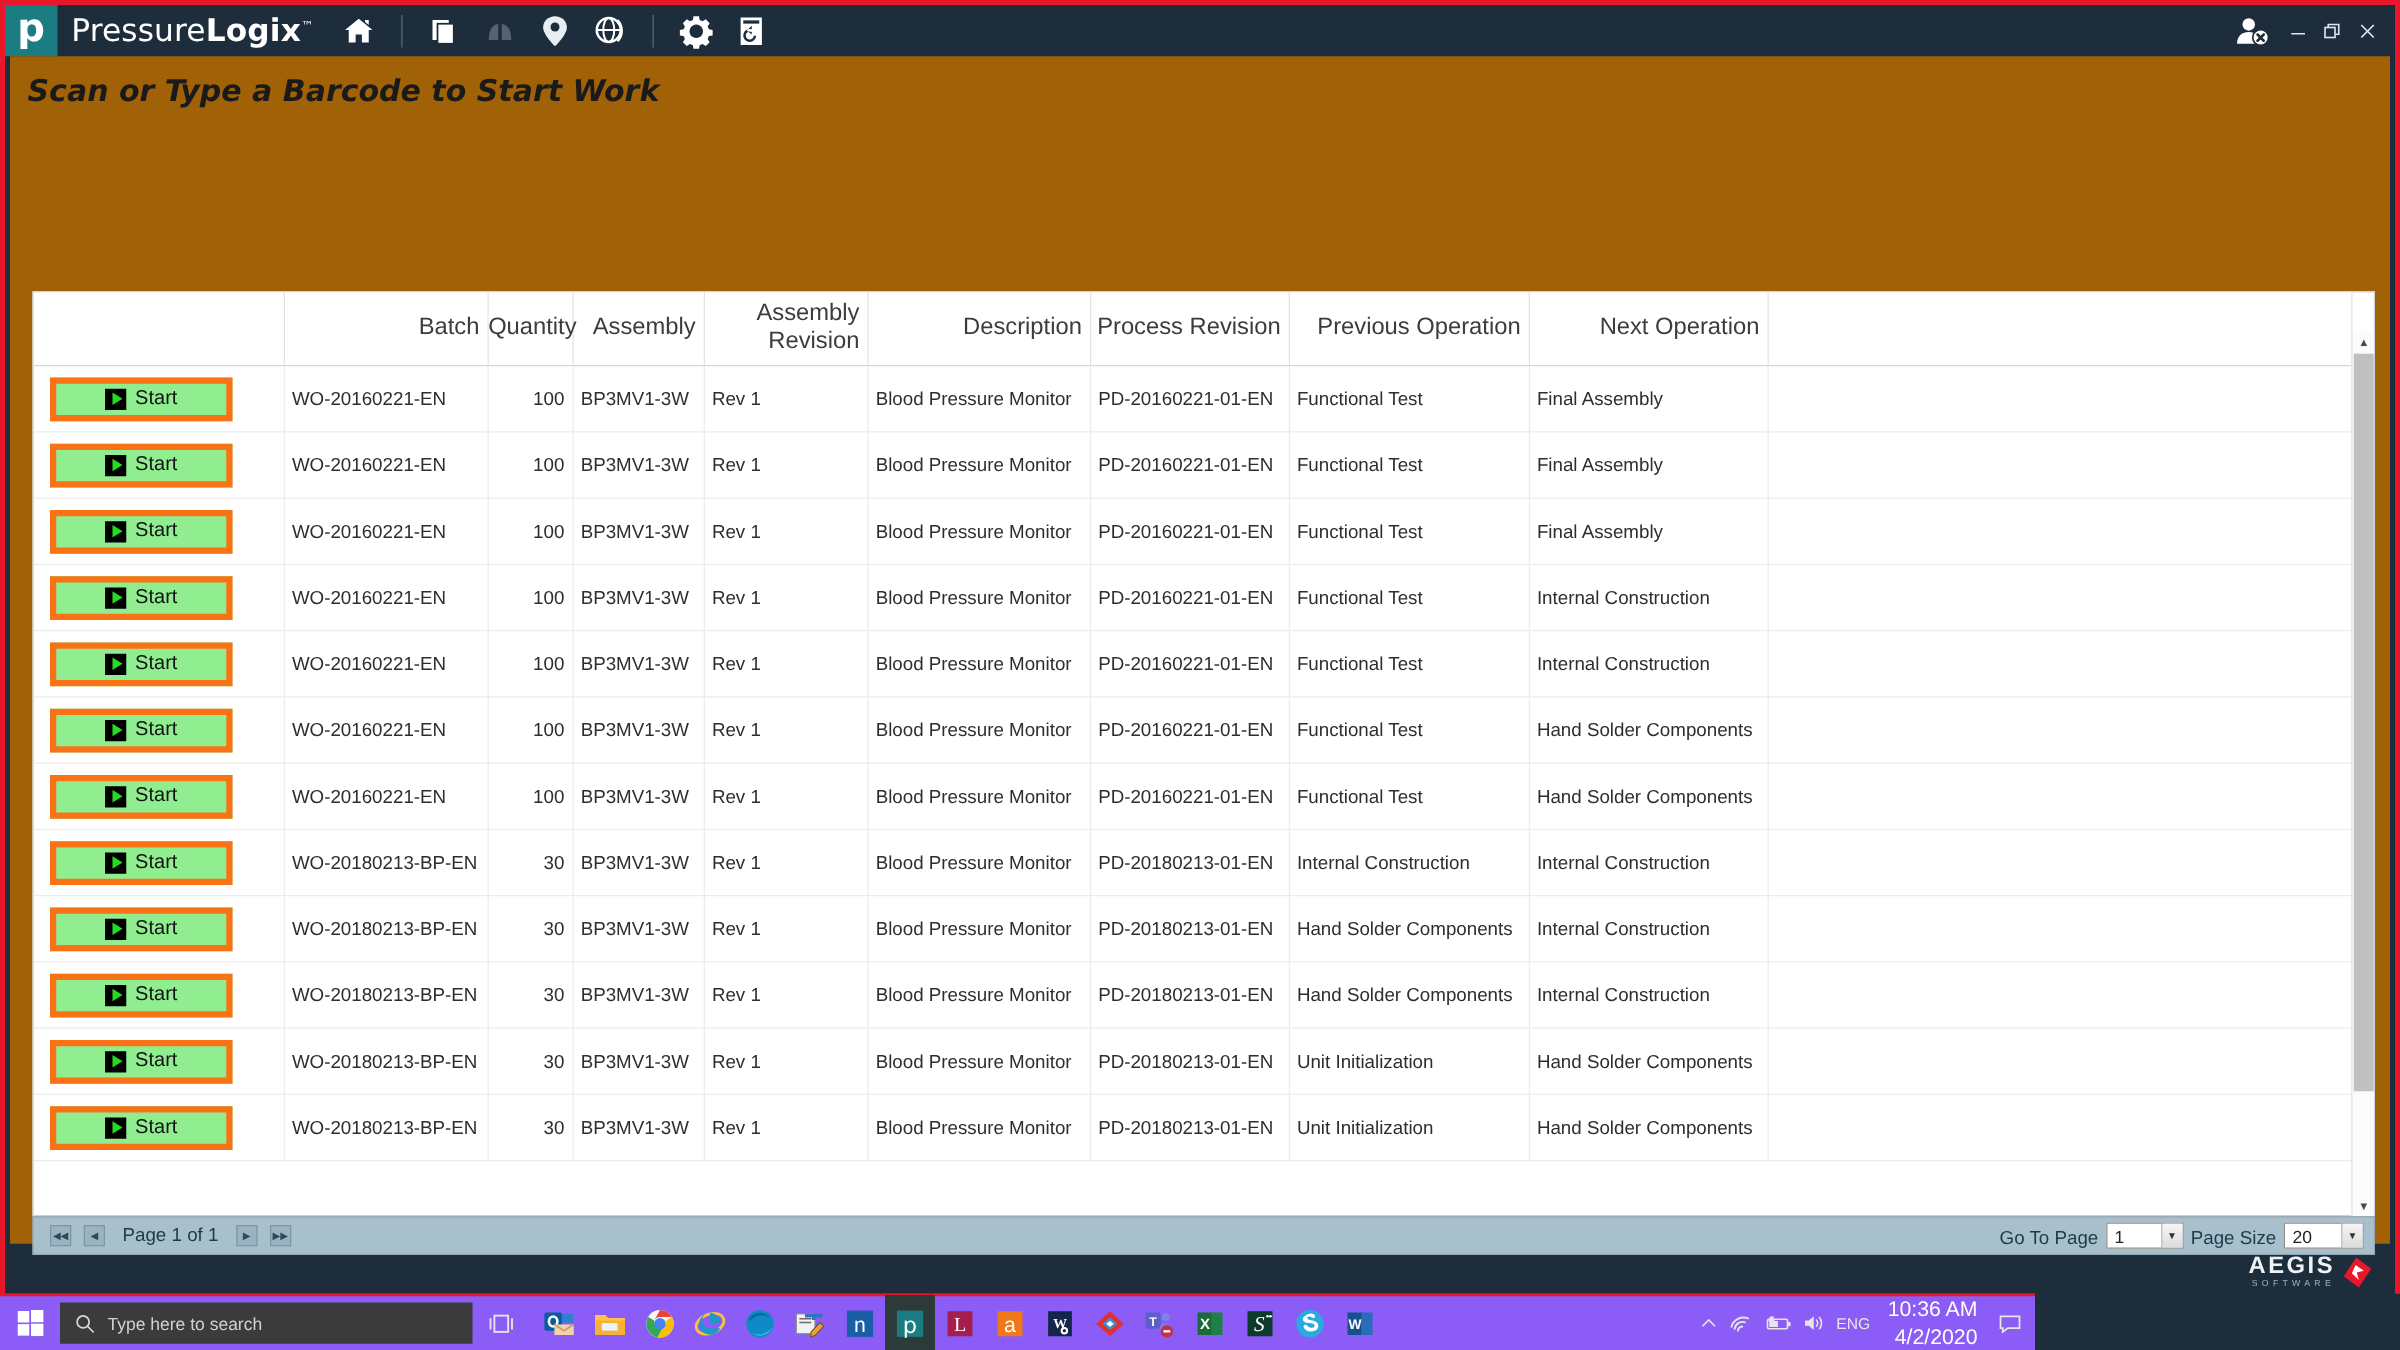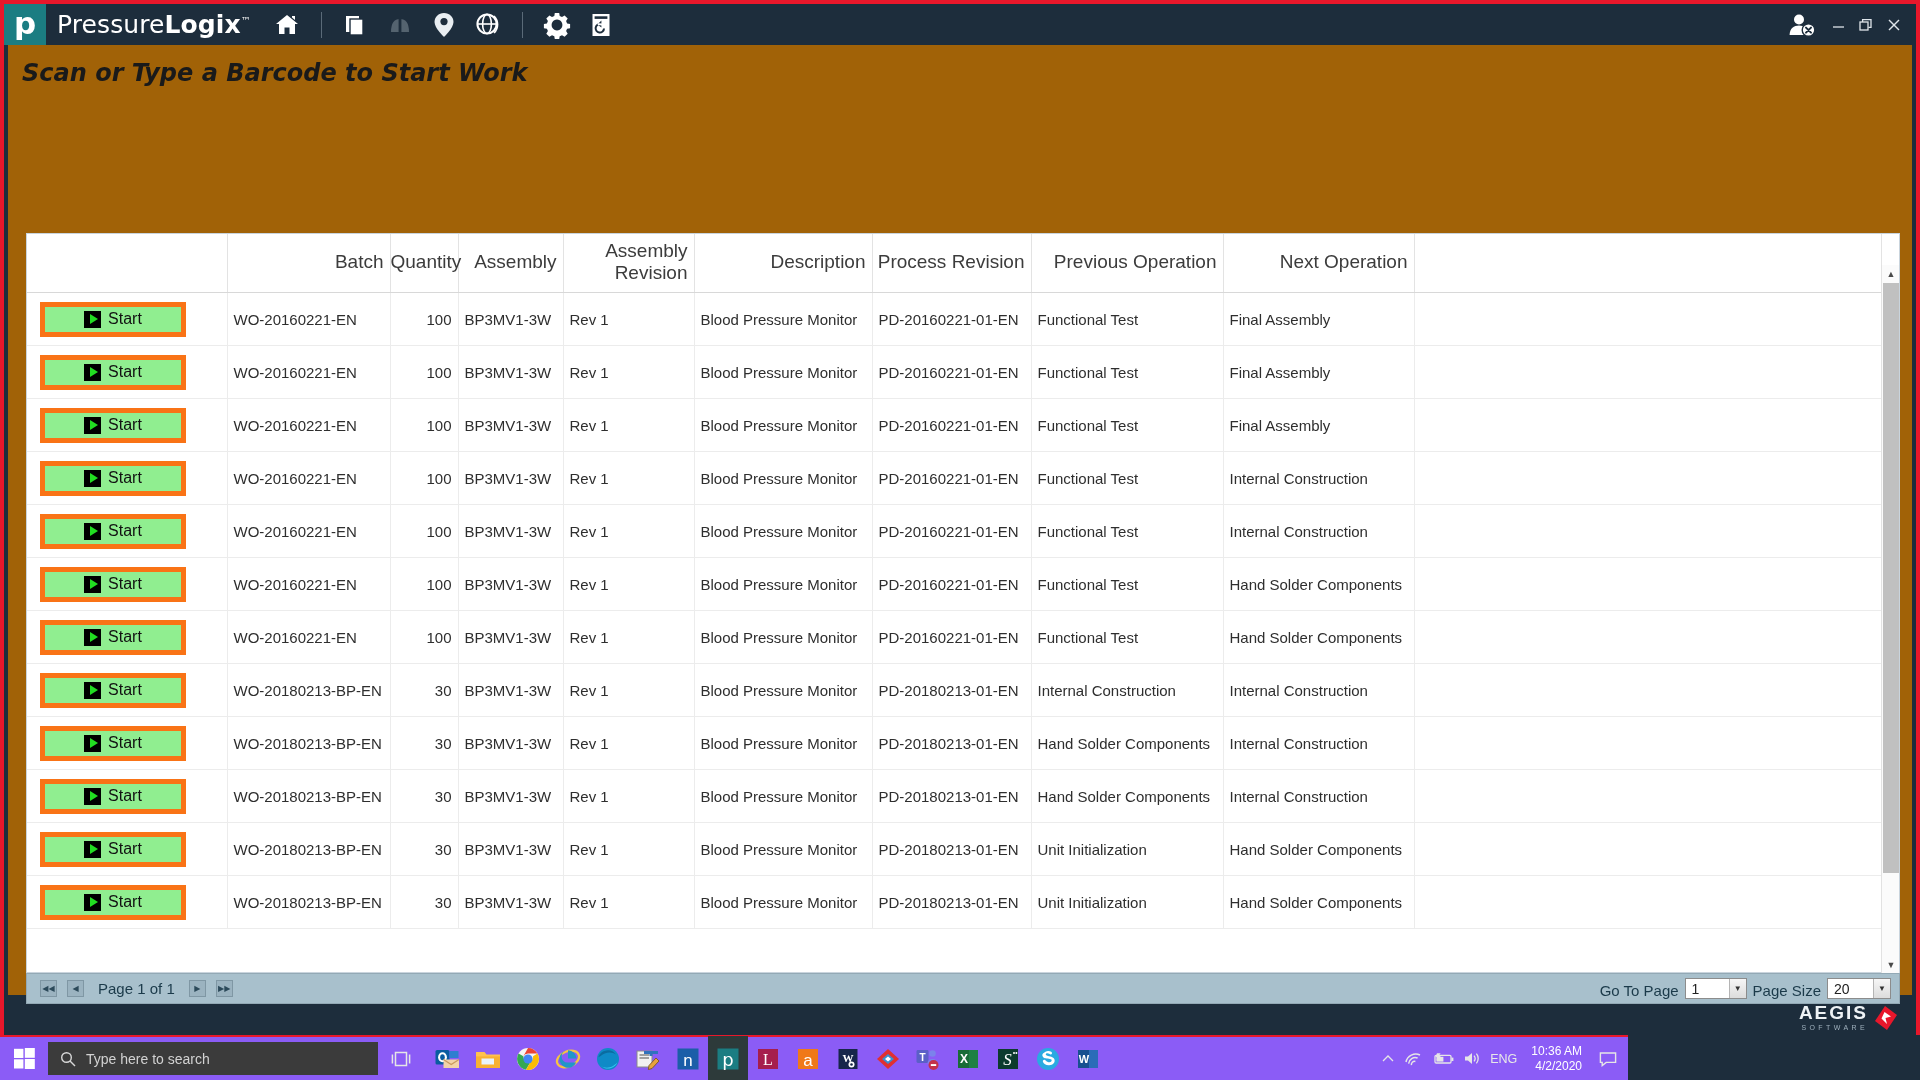--- a/index.html
+++ b/index.html
@@ -224,21 +224,21 @@
     height: 45px; padding-right: 4px; gap: 0;
   }
   .tray-ico {
     min-width: 24px; height: 45px; display: flex;
     align-items: center; justify-content: center;
     color: #e8e8e8; font-size: 13px; cursor: pointer; padding: 0 4px;
   }
   .tray-clock {
     display: flex; flex-direction: column; align-items: flex-end;
     justify-content: center; height: 45px; color: #fff;
-    font-size: 12px; line-height: 1.25; padding: 0 10px; cursor: pointer;
+    font-size: 17px; line-height: 1.25; padding: 0 10px; cursor: pointer;
   }
   .tray-notify {
     width: 32px; height: 45px; display: flex;
     align-items: center; justify-content: center; cursor: pointer;
   }
 </style>
 </head>
 <body>
 
 <div id="app">

